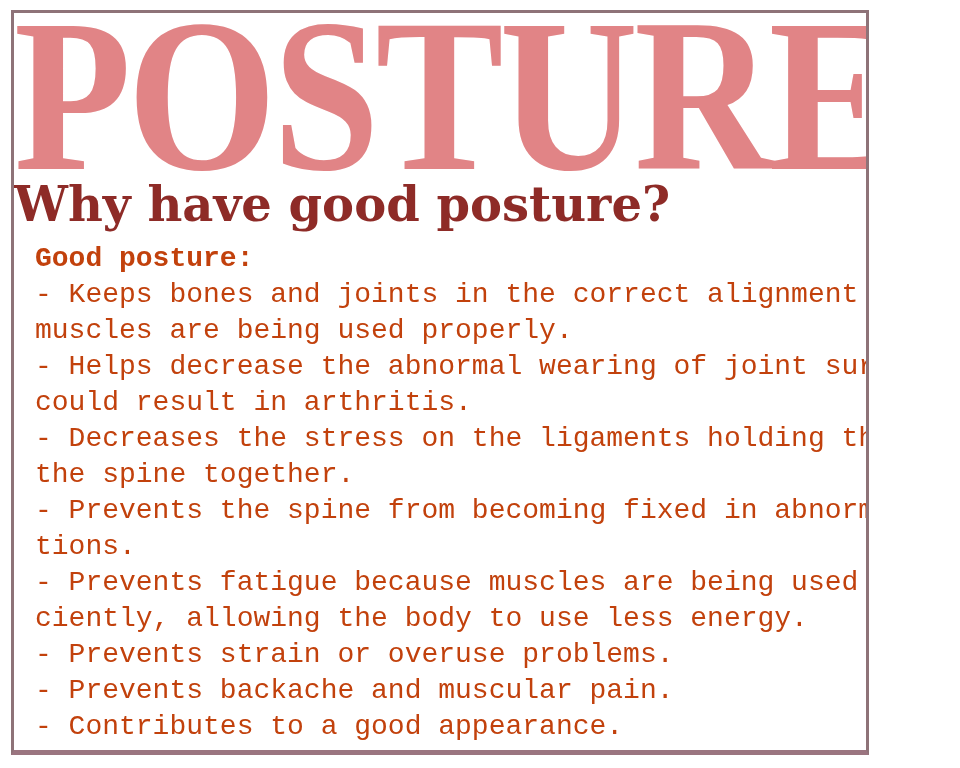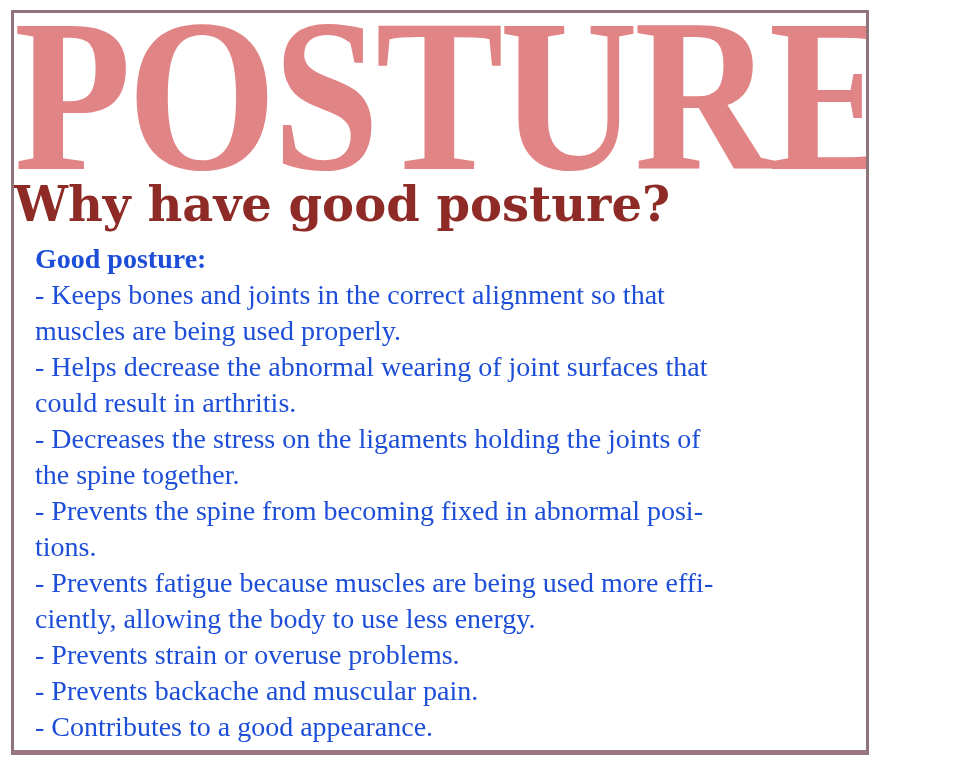--- a/index.html
+++ b/index.html
@@ -45,24 +45,24 @@
     text-align: left;
     font-family: "DejaVu Serif", serif;
     font-weight: 700;
     font-size: 48px;
     line-height: 54px;
     color: #8e2b27;
     white-space: nowrap;
   }
   .content {
     margin: 10px 14px 0 21px;
-    font-family: Liberation Serif, serif;
+    font-family: Liberation Mono, monospace;
     font-size: 28px;
     line-height: 36px;
-    color: #1d4ed8;
+    color: #c2410c;
   }
   .heading {
     font-weight: 700;
     white-space: pre;
   }
   .lines {
     white-space: pre;
   }
 </style>
 </head>

